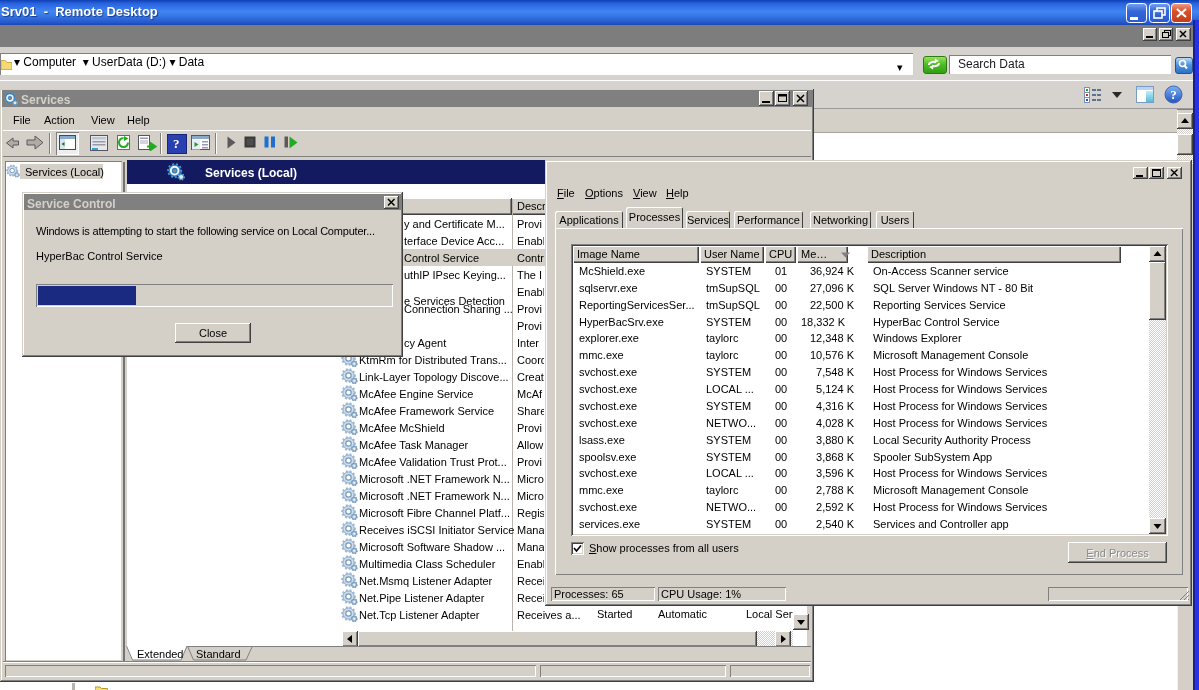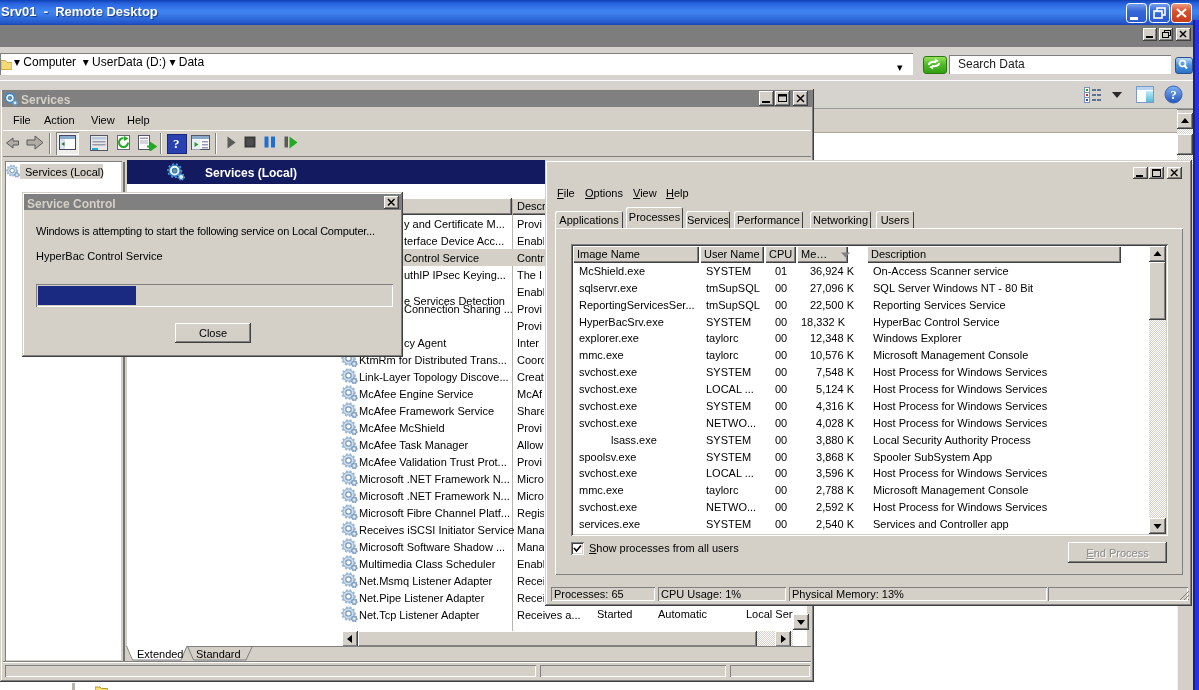--- a/index.html
+++ b/index.html
@@ -464,21 +464,21 @@
 <div class="srow" style="left:6px;top:154px;">svchost.exe</div>
 <div class="srow" style="left:133px;top:154px;">SYSTEM</div>
 <div class="srow" style="left:202px;top:154px;">00</div>
 <div class="srow" style="left:215px;top:154px;width:66px;text-align:right;">4,316 K</div>
 <div class="srow" style="left:300px;top:154px;">Host Process for Windows Services</div>
 <div class="srow" style="left:6px;top:171px;">svchost.exe</div>
 <div class="srow" style="left:133px;top:171px;">NETWO...</div>
 <div class="srow" style="left:202px;top:171px;">00</div>
 <div class="srow" style="left:215px;top:171px;width:66px;text-align:right;">4,028 K</div>
 <div class="srow" style="left:300px;top:171px;">Host Process for Windows Services</div>
-<div class="srow" style="left:6px;top:188px;margin-left:32px;">lsass.exe</div>
+<div class="srow" style="left:6px;top:188px;">lsass.exe</div>
 <div class="srow" style="left:133px;top:188px;">SYSTEM</div>
 <div class="srow" style="left:202px;top:188px;">00</div>
 <div class="srow" style="left:215px;top:188px;width:66px;text-align:right;">3,880 K</div>
 <div class="srow" style="left:300px;top:188px;">Local Security Authority Process</div>
 <div class="srow" style="left:6px;top:205px;">spoolsv.exe</div>
 <div class="srow" style="left:133px;top:205px;">SYSTEM</div>
 <div class="srow" style="left:202px;top:205px;">00</div>
 <div class="srow" style="left:215px;top:205px;width:66px;text-align:right;">3,868 K</div>
 <div class="srow" style="left:300px;top:205px;">Spooler SubSystem App</div>
 <div class="srow" style="left:6px;top:221px;">svchost.exe</div>
@@ -520,23 +520,20 @@
 
   <div class="abs btn3" style="left:523px;top:380px;width:99px;height:21px;"></div>
   <div class="abs" style="left:523px;top:385px;width:99px;text-align:center;color:#8a8a8a;text-shadow:1px 1px 0 #fff;"><span class="u">E</span>nd Process</div>
 
   <div class="abs" style="left:3px;top:422px;width:518px;height:19px;background:#d4d0c8;">
     <div class="abs sunk1" style="left:3px;top:3px;width:104px;height:14px;">
             <span class="abs" style="left:3px;top:1px;">Processes: 65</span>
           </div>
     <div class="abs sunk1" style="left:110px;top:3px;width:128px;height:14px;">
             <span class="abs" style="left:3px;top:1px;">CPU Usage: 1%</span>
-          </div>
-    <div class="abs sunk1" style="left:241px;top:3px;width:258px;height:14px;">
-            <span class="abs" style="left:3px;top:1px;">Physical Memory: 13%</span>
           </div>
     <div class="abs sunk1" style="left:500px;top:3px;width:140px;height:14px;"></div>
     <svg class="abs" style="left:631px;top:6px;" width="11" height="11">
             <path d="M10 1 L1 10 M10 5 L5 10 M10 9 L9 10" stroke="#808080"></path>
           </svg>
   </div>
 </div>
     </div>
 
 <div class="abs winb" id="dlg" style="left:22px;top:192px;width:381px;height:165px;">

